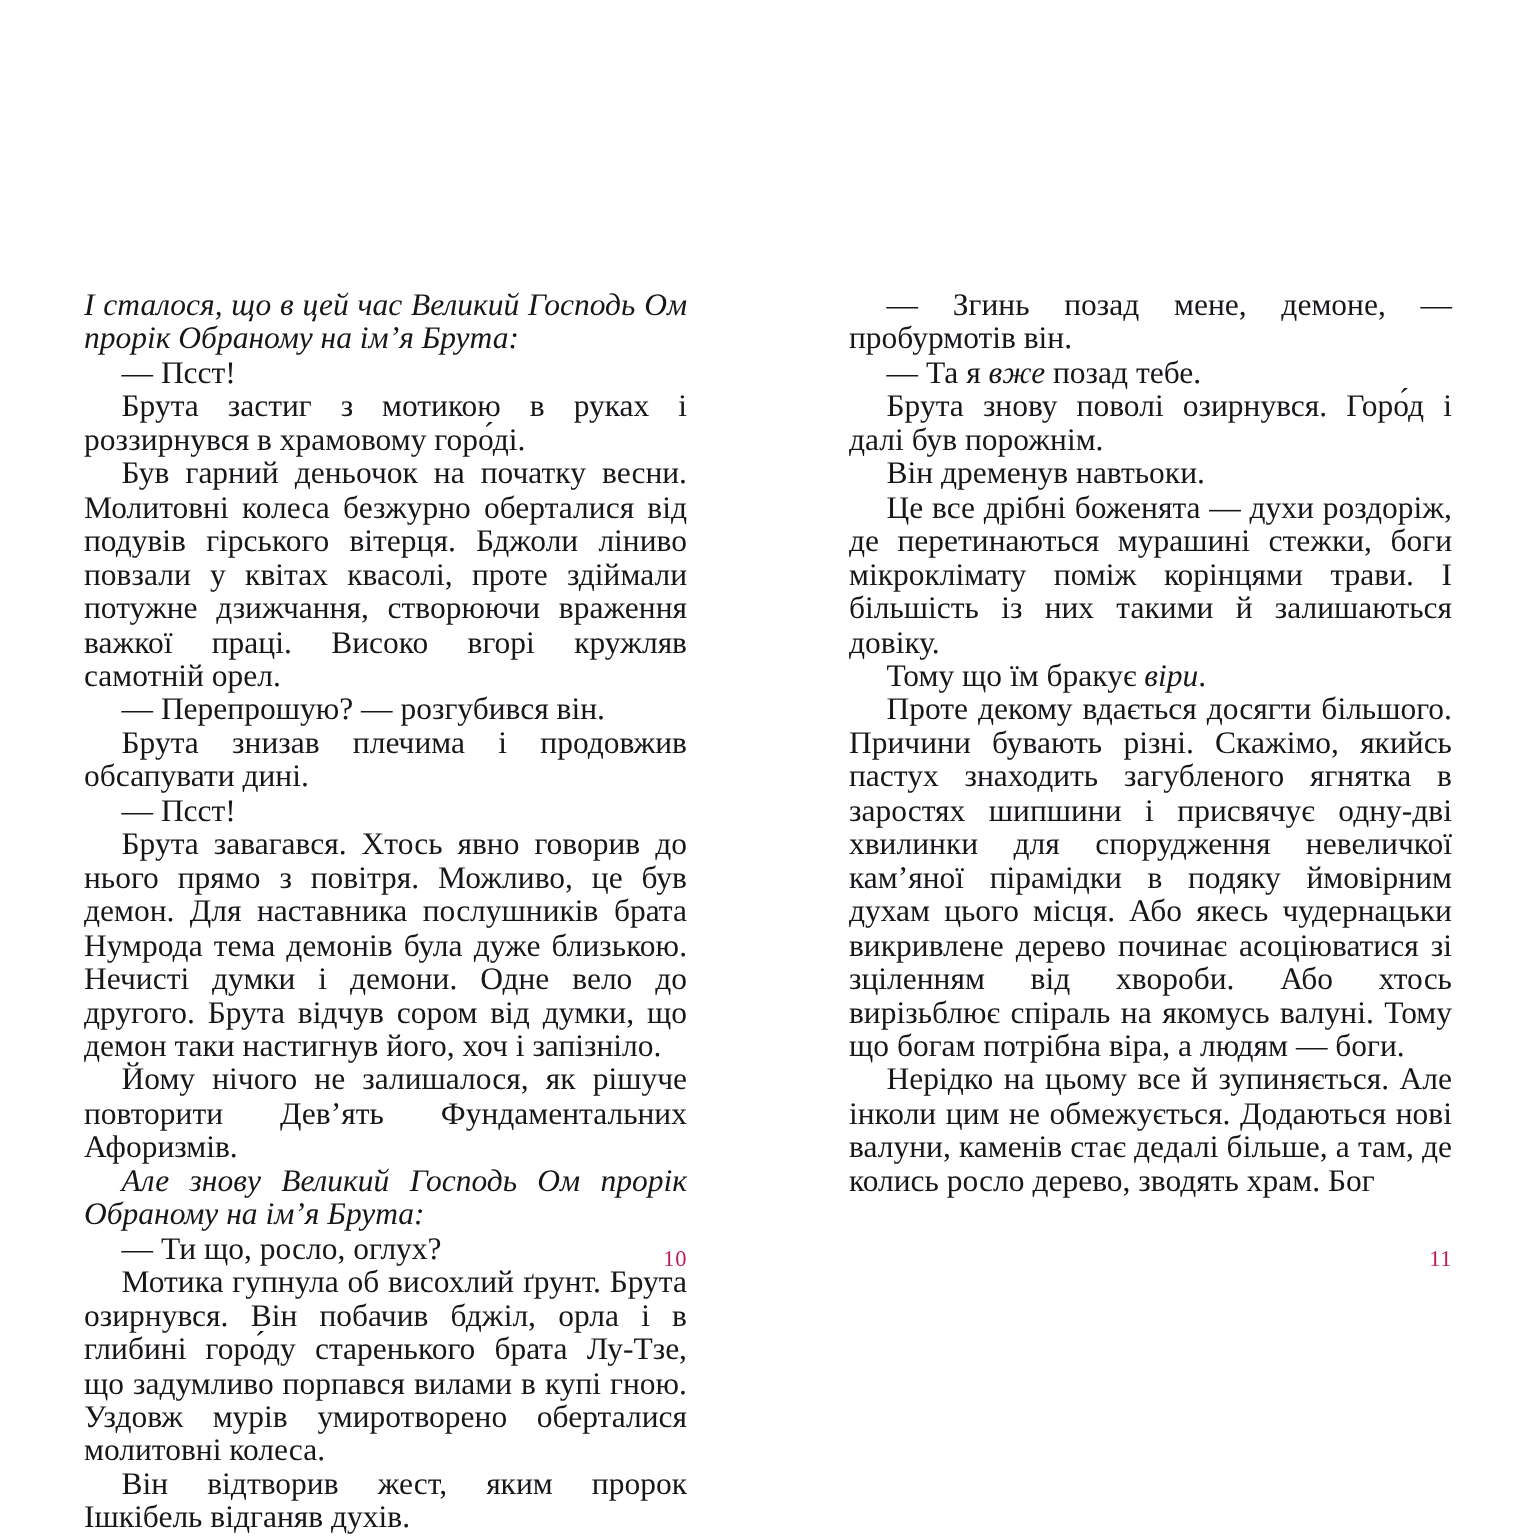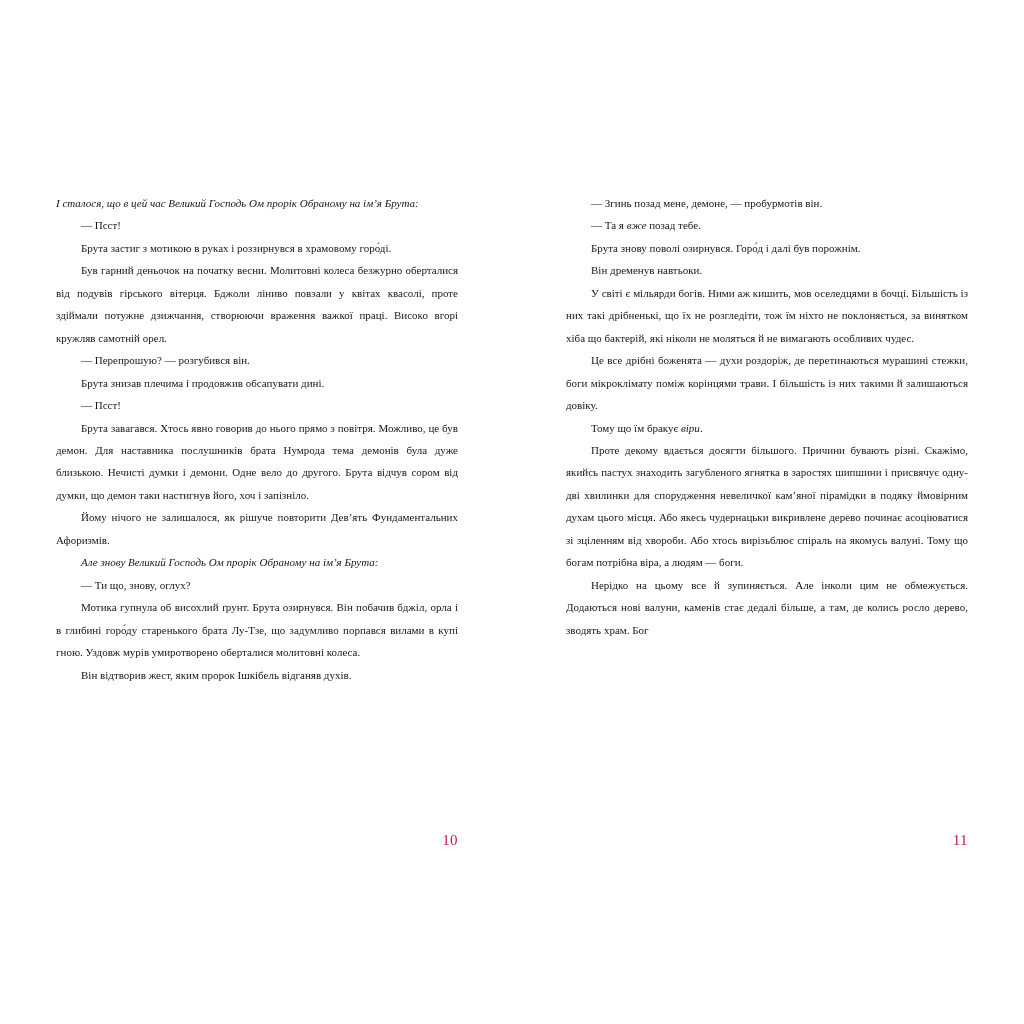--- a/index.html
+++ b/index.html
@@ -29,21 +29,21 @@
     position: relative;
     width: 512px;
     height: 1024px;
     box-sizing: border-box;
   }
 
   .text-block {
     position: absolute;
     top: 192px;
     width: 402px;
-    font-size: 11px;
+    font-size: 21px;
     line-height: 22.45px;
     text-align: justify;
     text-justify: inter-word;
     hyphens: manual;
     -webkit-hyphens: manual;
   }
 
   .page-left .text-block {
     left: 56px;
   }
@@ -113,21 +113,21 @@
 
 
       <p>— Псст!</p>
 
       <p>Брута завагався. Хтось явно говорив до нього прямо з повітря. Можливо, це був демон. Для наставника послушників брата Нумрода тема демонів була дуже близькою. Нечисті думки і демони. Одне вело до другого. Брута відчув сором від думки, що демон таки настигнув його, хоч і запізніло.</p>
 
       <p>Йому нічого не залишалося, як рішуче повторити Дев’ять Фундаментальних Афоризмів.</p>
 
       <p class="scripture">Але знову Великий Господь Ом прорік Обраному на ім’я Брута:</p>
 
-      <p>— Ти що, знову, оглух?</p>
+      <p>— Ти що, росло, оглух?</p>
 
       <p>Мотика гупнула об висохлий ґрунт. Брута озирнувся. Він побачив бджіл, орла і в глибині горо́ду старенького брата Лу-Тзе, що задумливо порпався вилами в купі гною. Уздовж мурів умиротворено оберталися молитовні колеса.</p>
 
       <p>Він відтворив жест, яким пророк Ішкібель відганяв духів.</p>
 
     </div>
     <div class="folio">10</div>
   </div>
 
   <div class="page page-right">
@@ -135,21 +135,20 @@
 
       <p>— Згинь позад мене, демоне, — пробурмотів він.</p>
 
       <p><span>— Та я </span><em>вже</em><span> позад тебе.</span></p>
 
       <p>Брута знову поволі озирнувся. Горо́д і далі був порожнім.</p>
 
       <p>Він дременув навтьоки.</p>
 
 
-      <p>У світі є мільярди богів. Ними аж кишить, мов оселедцями в бочці. Більшість із них такі дрібненькі, що їх не розгледіти, тож їм ніхто не поклоняється, за винятком хіба що бактерій, які ніколи не моляться й не вимагають особливих чудес.</p>
 
       <p>Це все дрібні боженята — духи роздоріж, де перетинаються мурашині стежки, боги мікроклімату поміж корінцями трави. І більшість із них такими й залишаються довіку.</p>
 
       <p><span>Тому що їм бракує </span><em>віри</em><span>.</span></p>
 
       <p>Проте декому вдається досягти більшого. Причини бувають різні. Скажімо, якийсь пастух знаходить загубленого ягнятка в заростях шипшини і присвячує одну-дві хвилинки для спорудження невеличкої кам’яної пірамідки в подяку ймовірним духам цього місця. Або якесь чудернацьки викривлене дерево починає асоціюватися зі зціленням від хвороби. Або хтось вирізьблює спіраль на якомусь валуні. Тому що богам потрібна віра, а людям — боги.</p>
 
       <p>Нерідко на цьому все й зупиняється. Але інколи цим не обмежується. Додаються нові валуни, каменів стає дедалі більше, а там, де колись росло дерево, зводять храм. Бог</p>
 
     </div>

